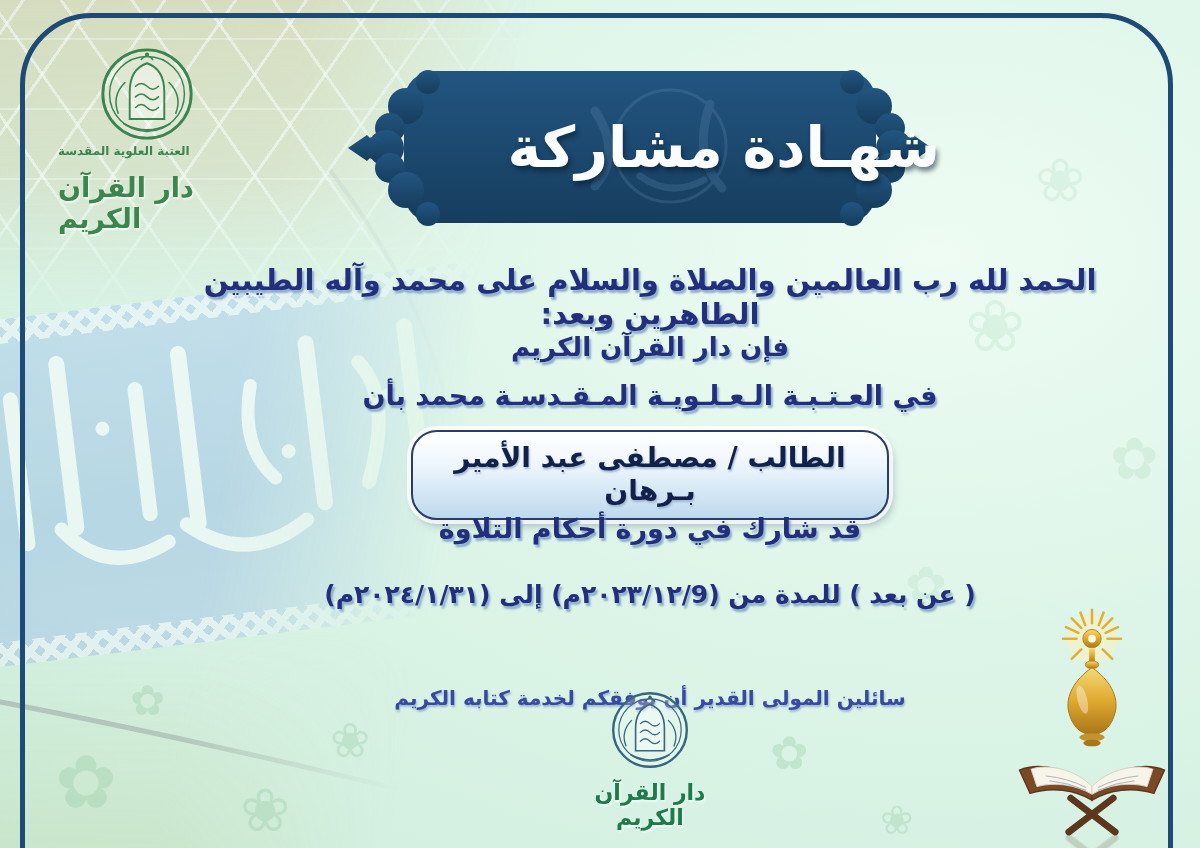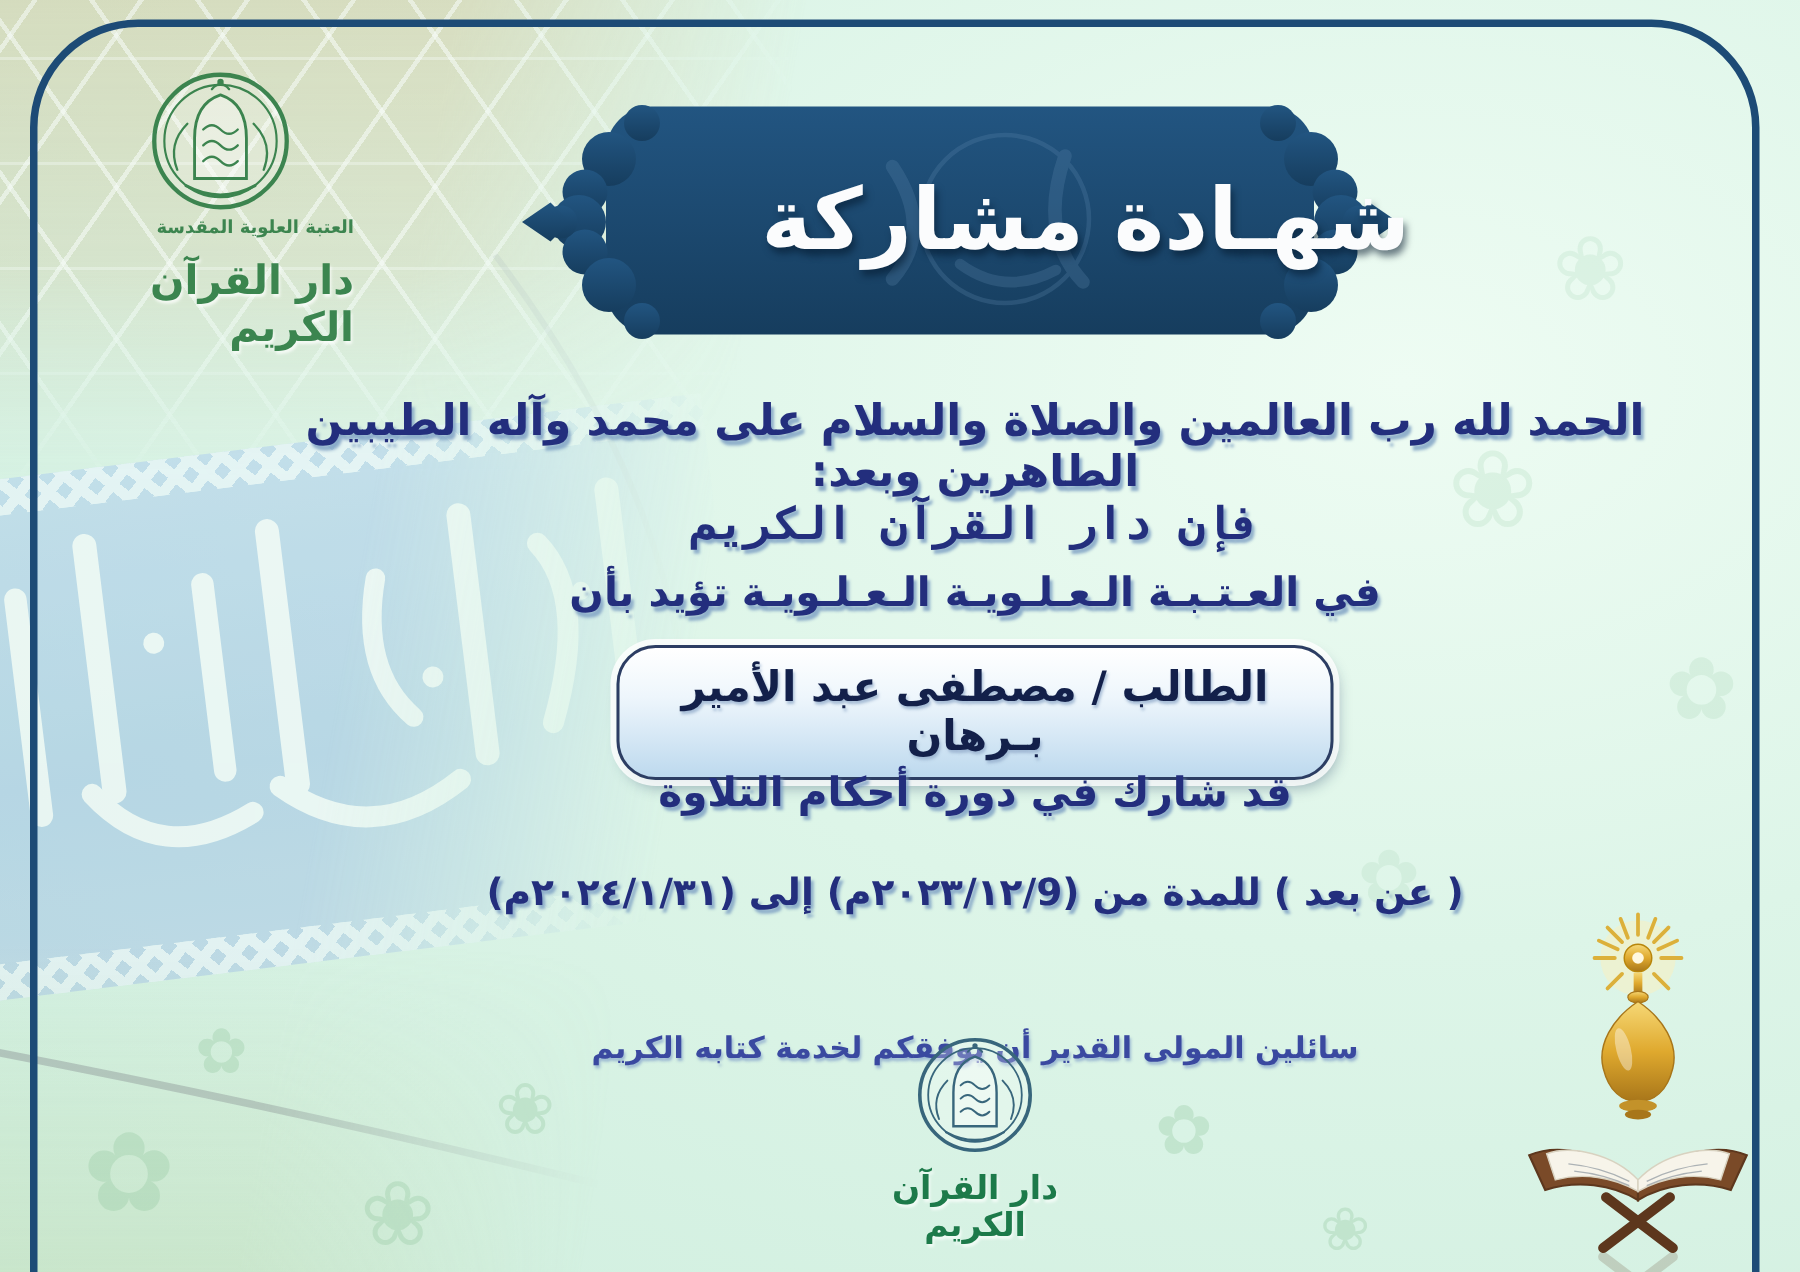--- a/index.html
+++ b/index.html
@@ -62,40 +62,40 @@
     position:absolute;left:0;right:0;top:58px;text-align:right;
     font-size:57px;font-weight:bold;color:#fbfcfd;direction:rtl;
     text-shadow:2px 4px 5px rgba(4,24,44,.55);
     letter-spacing:1px;
   }
 
   
   .emblem{display:block;margin:0 auto;}
   .emblem-green{color:#2f7d45;}
   .emblem-teal{color:#38667c;}
-  .logo-top{position:absolute;left:58px;top:46px;width:178px;text-align:right;opacity:.92;}
+  .logo-top{position:absolute;left:58px;top:46px;width:178px;text-align:left;opacity:.92;}
   .logo-top .band-text{font-size:12px;font-weight:bold;color:#2f7d45;margin-top:2px;direction:rtl;}
   .logo-top .org-callig{
     font-size:27px;font-weight:bold;color:#2e7d44;direction:rtl;margin-top:14px;
     text-shadow:1px 2px 2px rgba(255,255,255,.8);
   }
   .footer-logo{position:absolute;left:570px;top:690px;width:160px;text-align:center;}
   .footer-logo .org-callig{
     font-size:22px;font-weight:bold;color:#1d7a4a;direction:rtl;margin-top:10px;
     text-shadow:1px 2px 2px rgba(255,255,255,.7);
   }
 
   
   .content{position:absolute;left:170px;top:0;width:960px;text-align:center;direction:rtl;}
   .line{
     position:absolute;left:0;right:0;font-weight:bold;color:#232e7d;
     text-shadow:2px 3px 2px rgba(128,162,196,.85);
   }
   .line-praise   {top:263px;font-size:29px;}
-  .line-issuer   {top:332px;font-size:30px;font-family:Liberation Mono, monospace;}
+  .line-issuer   {top:332px;font-size:26px;}
   .line-authority{top:380px;font-size:27px;}
   .line-course   {top:513px;font-size:27px;}
   .line-period   {top:580px;font-size:25px;}
   .line-closing  {top:686px;font-size:20px;color:#3a49a0;text-shadow:1px 2px 2px rgba(140,170,205,.8);}
 
   .name-box-wrap{position:absolute;left:0;right:0;top:430px;text-align:center;}
   .name-box{
     display:inline-block;width:478px;padding:9px 20px 11px;
     border:2px solid #2c3d63;border-radius:26px;direction:rtl;
     background:linear-gradient(180deg,#ffffff 0%,#eef6fc 38%,#bdd9ee 100%);
@@ -215,21 +215,21 @@
     <svg class="emblem emblem-green" width="96" height="96" viewBox="-50 -50 100 100">
       <use href="#emblem-shape"></use>
     </svg>
     <div class="band-text">العتبة العلوية المقدسة</div>
     <div class="org-callig">دار القرآن الكريم</div>
   </div>
 
   <div class="content">
     <div class="line line-praise">الحمد لله رب العالمين والصلاة والسلام على محمد وآله الطيبين الطاهرين وبعد:</div>
     <div class="line line-issuer">فإن دار القرآن الكريم</div>
-    <div class="line line-authority">في العـتـبـة الـعـلـويـة الـعـلـويـة تؤيد بأن</div>
+    <div class="line line-authority">في العـتـبـة الـعـلـويـة المـقـدسـة محمد بأن</div>
     <div class="name-box-wrap">
       <div class="name-box">الطالب / مصطفى عبد الأمير بـرهان</div>
     </div>
     <div class="line line-course">قد شارك في دورة أحكام التلاوة</div>
     <div class="line line-period">( عن بعد ) للمدة من (٢٠٢٣/١٢/9م) إلى (٢٠٢٤/١/٣١م)</div>
     <div class="line line-closing">سائلين المولى القدير أن يوفقكم لخدمة كتابه الكريم</div>
   </div>
 
   <div class="footer-logo">
     <svg class="emblem emblem-teal" width="80" height="80" viewBox="-50 -50 100 100">

